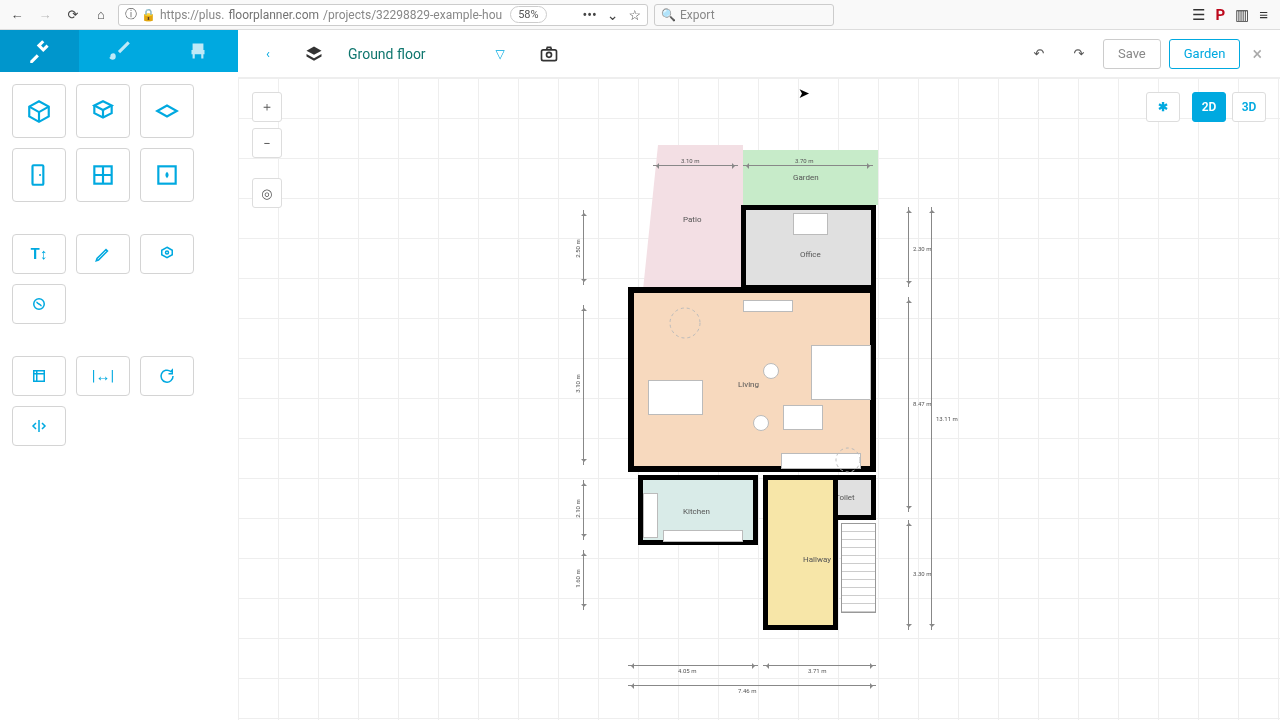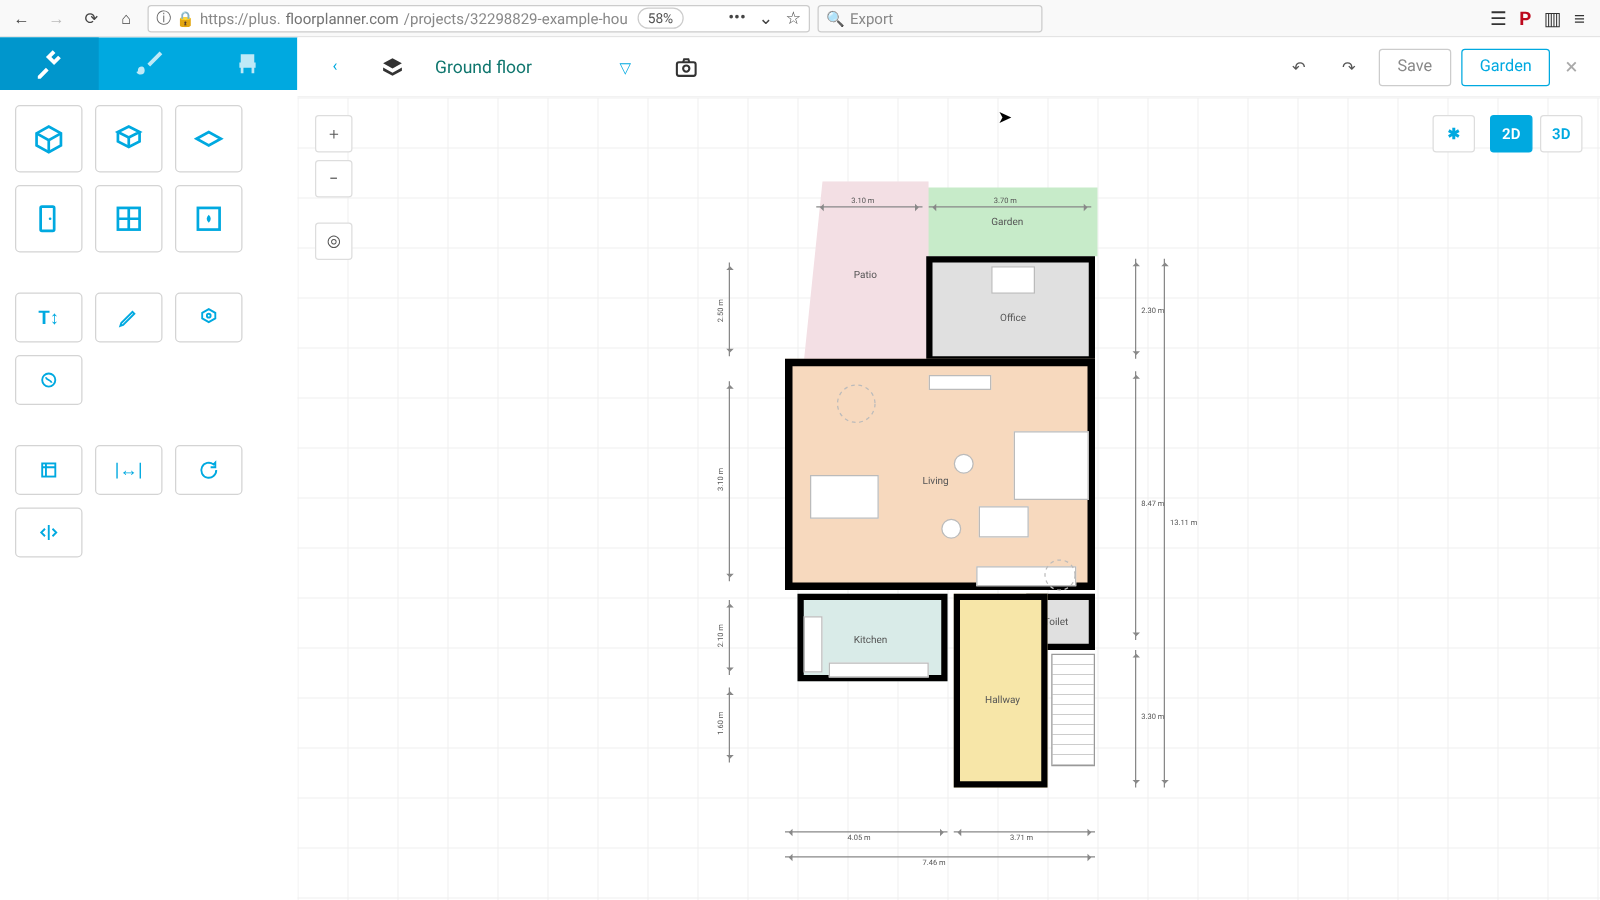--- a/index.html
+++ b/index.html
@@ -255,21 +255,21 @@
 
       <div class="room" style="left:55px;top:370px;width:120px;height:70px;background:#d9ebe8"></div>
       <span class="lbl" style="left:100px;top:402px">Kitchen</span>
       <div class="furn" style="left:60px;top:388px;width:15px;height:45px"></div>
       <div class="furn" style="left:80px;top:425px;width:80px;height:12px"></div>
 
       <div class="room" style="left:238px;top:370px;width:55px;height:45px;background:#e0e0e0"></div>
       <span class="lbl" style="left:252px;top:388px">Toilet</span>
 
       <div class="room" style="left:180px;top:370px;width:75px;height:155px;background:#f7e6a8"></div>
-      <span class="lbl" style="left:205px;top:450px">Hallway</span>
+      <span class="lbl" style="left:220px;top:450px">Hallway</span>
 
       <div style="position:absolute;left:258px;top:418px;width:35px;height:90px;background:repeating-linear-gradient(0deg,#ccc,#ccc 1px,#fff 1px,#fff 8px);border:1px solid #999"></div>
 
       <div class="dim" style="left:70px;top:60px;width:85px"></div>
       <span class="lbl" style="left:98px;top:52px;font-size:6px">3.10 m</span>
       <div class="dim" style="left:160px;top:60px;width:130px"></div>
       <span class="lbl" style="left:212px;top:52px;font-size:6px">3.70 m</span>
 
       <div class="dimv" style="left:0px;top:105px;height:75px"></div>
       <span class="lbl" style="left:-15px;top:140px;font-size:6px;transform:rotate(-90deg)">2.50 m</span>

